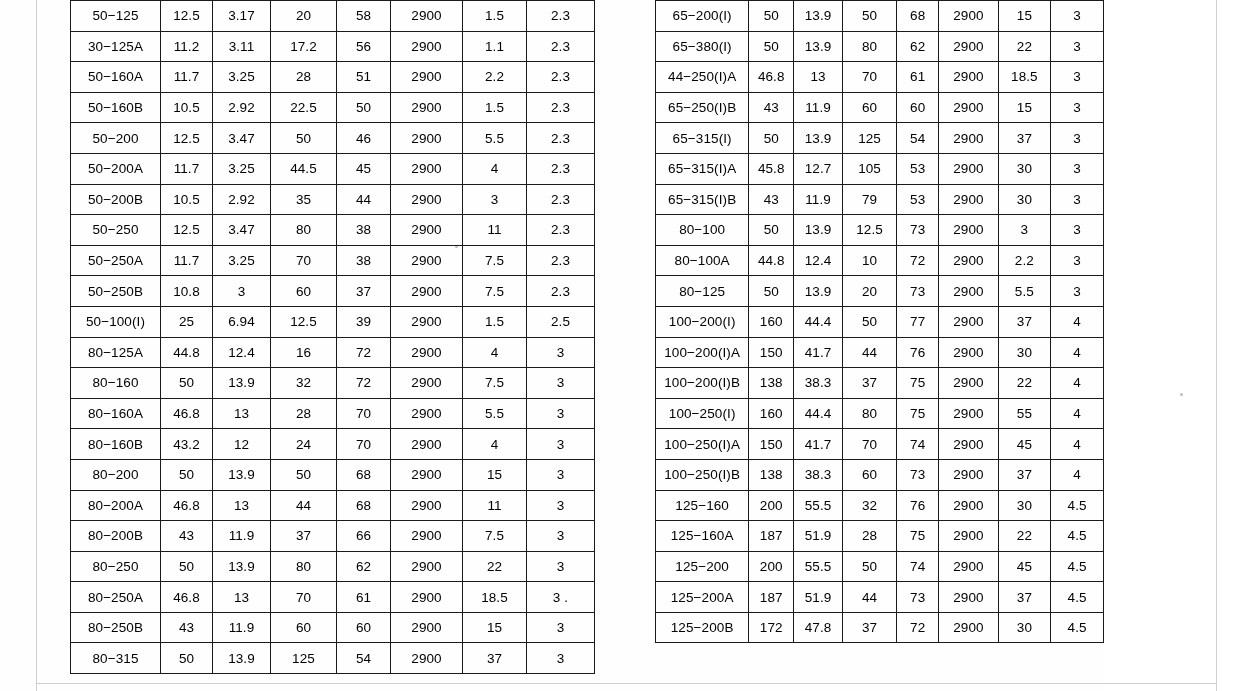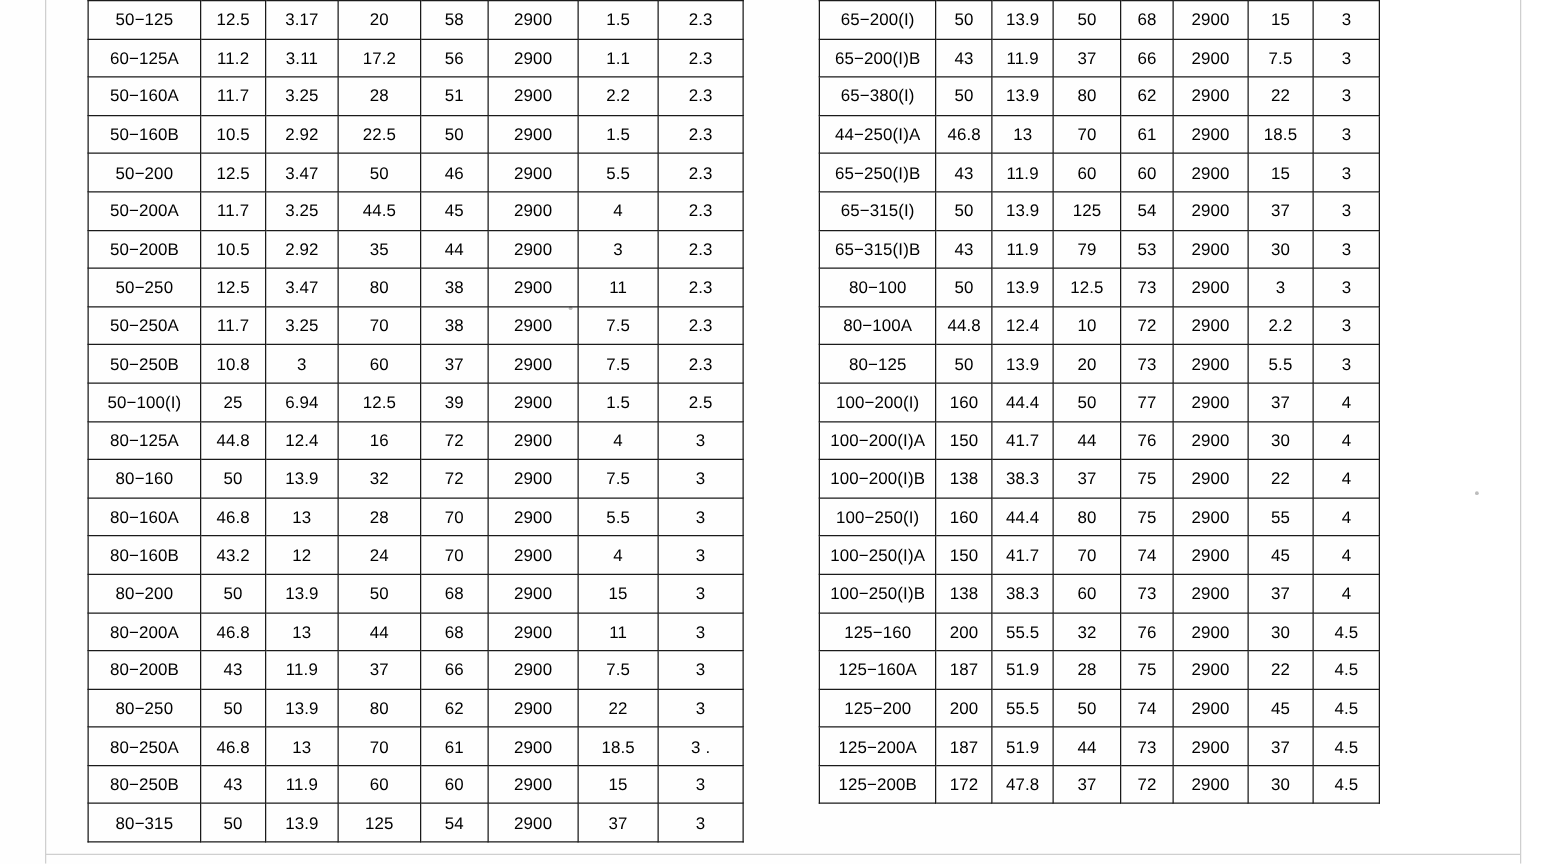--- a/index.html
+++ b/index.html
@@ -109,21 +109,21 @@
             <td class="model-cell">50−125</td>
             <td>12.5</td>
             <td>3.17</td>
             <td>20</td>
             <td>58</td>
             <td>2900</td>
             <td>1.5</td>
             <td>2.3</td>
           </tr>
           <tr>
-            <td class="model-cell">60−125A</td>
+            <td class="model-cell">30−125A</td>
             <td>11.2</td>
             <td>3.11</td>
             <td>17.2</td>
             <td>56</td>
             <td>2900</td>
             <td>1.1</td>
             <td>2.3</td>
           </tr>
           <tr>
             <td class="model-cell">50−160A</td>
@@ -346,30 +346,20 @@
             <td class="model-cell">65−200(I)</td>
             <td>50</td>
             <td>13.9</td>
             <td>50</td>
             <td>68</td>
             <td>2900</td>
             <td>15</td>
             <td>3</td>
           </tr>
           <tr>
-            <td class="model-cell">65−200(I)B</td>
-            <td>43</td>
-            <td>11.9</td>
-            <td>37</td>
-            <td>66</td>
-            <td>2900</td>
-            <td>7.5</td>
-            <td>3</td>
-          </tr>
-          <tr>
             <td class="model-cell">65−380(I)</td>
             <td>50</td>
             <td>13.9</td>
             <td>80</td>
             <td>62</td>
             <td>2900</td>
             <td>22</td>
             <td>3</td>
           </tr>
           <tr>
@@ -396,20 +386,30 @@
             <td class="model-cell">65−315(I)</td>
             <td>50</td>
             <td>13.9</td>
             <td>125</td>
             <td>54</td>
             <td>2900</td>
             <td>37</td>
             <td>3</td>
           </tr>
           <tr>
+            <td class="model-cell">65−315(I)A</td>
+            <td>45.8</td>
+            <td>12.7</td>
+            <td>105</td>
+            <td>53</td>
+            <td>2900</td>
+            <td>30</td>
+            <td>3</td>
+          </tr>
+          <tr>
             <td class="model-cell">65−315(I)B</td>
             <td>43</td>
             <td>11.9</td>
             <td>79</td>
             <td>53</td>
             <td>2900</td>
             <td>30</td>
             <td>3</td>
           </tr>
           <tr>

